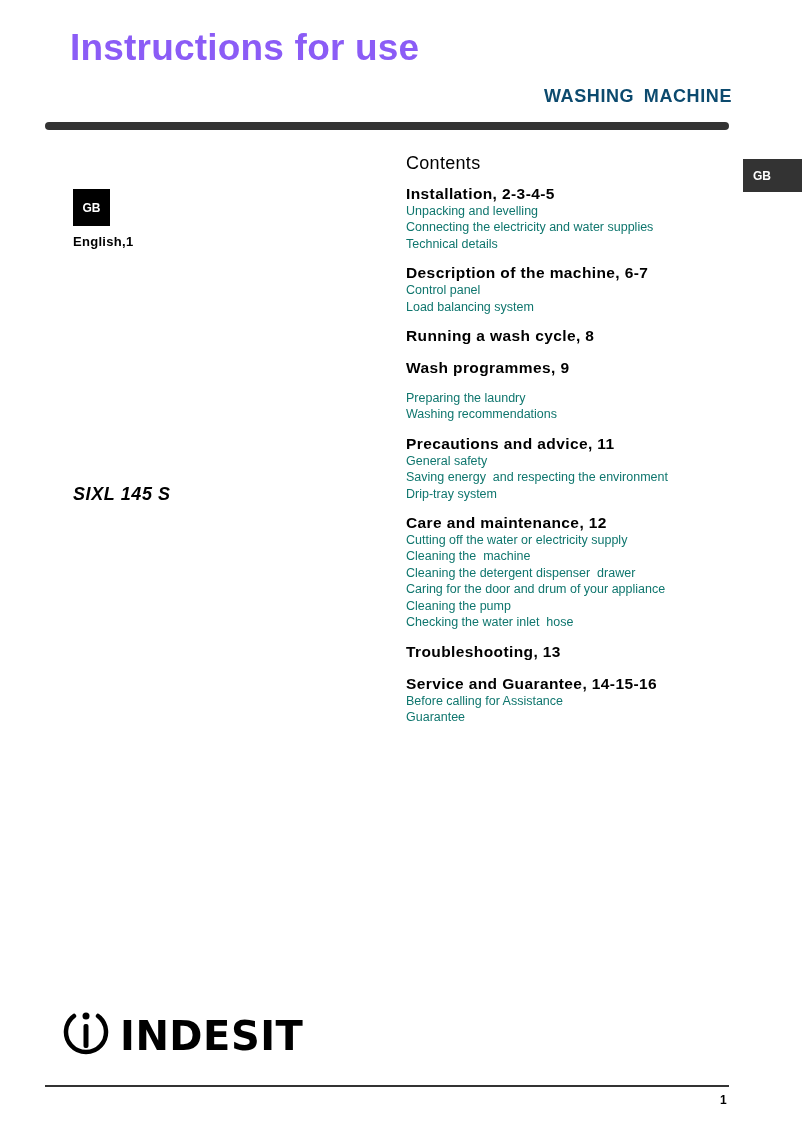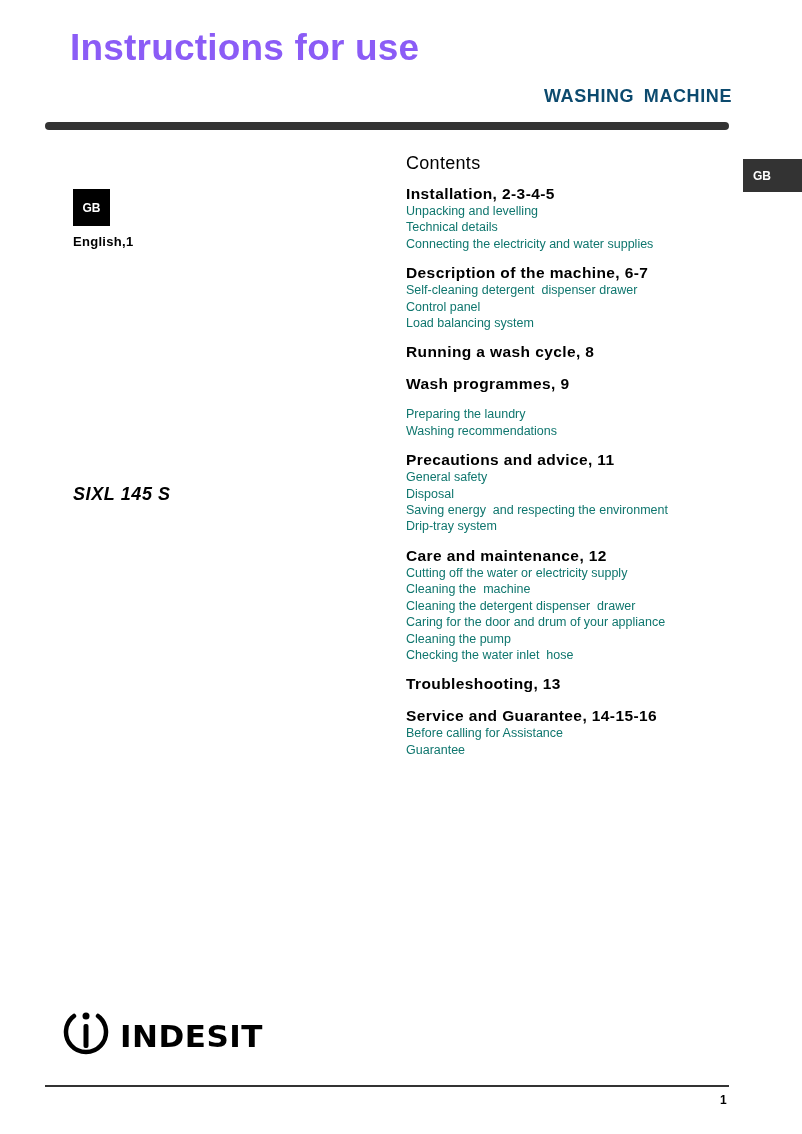--- a/index.html
+++ b/index.html
@@ -53,21 +53,21 @@
       font-size: 15.5px; font-weight: bold; color: #000; line-height: 19px; letter-spacing: 0.4px;
     }
     .section-item {
       font-size: 12.5px; color: #0f766e; line-height: 16.4px; white-space: pre;
     }
     .section.no-items { margin-bottom: 13px; }
     .logo {
       position: absolute; left: 60px; top: 1010px; display: flex; align-items: center;
     }
     .logo-text {
-      font-size: 31px; font-weight: bold; color: #000; margin-left: 8px; letter-spacing: 0.5px;
+      font-size: 40px; font-weight: bold; color: #000; margin-left: 8px; letter-spacing: 0.5px;
       font-family: "DejaVu Sans", sans-serif; font-variant: small-caps;
     }
     .bottom-rule {
       position: absolute; left: 45px; top: 1085px; width: 684px; height: 2px; background: #333;
     }
     .page-number {
       position: absolute; left: 720px; top: 1093px; font-size: 12px; font-weight: bold; color: #000;
     }
   </style>
 </head>
@@ -87,48 +87,46 @@
 <div class="lang-label">English,1</div>
 
 <div class="model">SIXL 145 S</div>
 
 <div class="contents">
   <h2 class="contents-title">Contents</h2>
 
   <div class="section">
     <div class="section-title">Installation, 2-3-4-5</div>
     <div class="section-item">Unpacking and levelling</div>
+    <div class="section-item">Connecting the electricity and water supplies</div>
     <div class="section-item">Technical details</div>
-    <div class="section-item">Connecting the electricity and water supplies</div>
   </div>
 
   <div class="section">
     <div class="section-title">Description of the machine, 6-7</div>
-    <div class="section-item">Self-cleaning detergent  dispenser drawer</div>
     <div class="section-item">Control panel</div>
     <div class="section-item">Load balancing system</div>
   </div>
 
   <div class="section no-items">
     <div class="section-title">Running a wash cycle, 8</div>
   </div>
 
   <div class="section no-items">
     <div class="section-title">Wash programmes, 9</div>
   </div>
 
   <div class="section">
     <div class="section-item">Preparing the laundry</div>
     <div class="section-item">Washing recommendations</div>
   </div>
 
   <div class="section">
     <div class="section-title">Precautions and advice, 11</div>
     <div class="section-item">General safety</div>
-    <div class="section-item">Disposal</div>
     <div class="section-item">Saving energy  and respecting the environment</div>
     <div class="section-item">Drip-tray system</div>
   </div>
 
   <div class="section">
     <div class="section-title">Care and maintenance, 12</div>
     <div class="section-item">Cutting off the water or electricity supply</div>
     <div class="section-item">Cleaning the  machine</div>
     <div class="section-item">Cleaning the detergent dispenser  drawer</div>
     <div class="section-item">Caring for the door and drum of your appliance</div>

